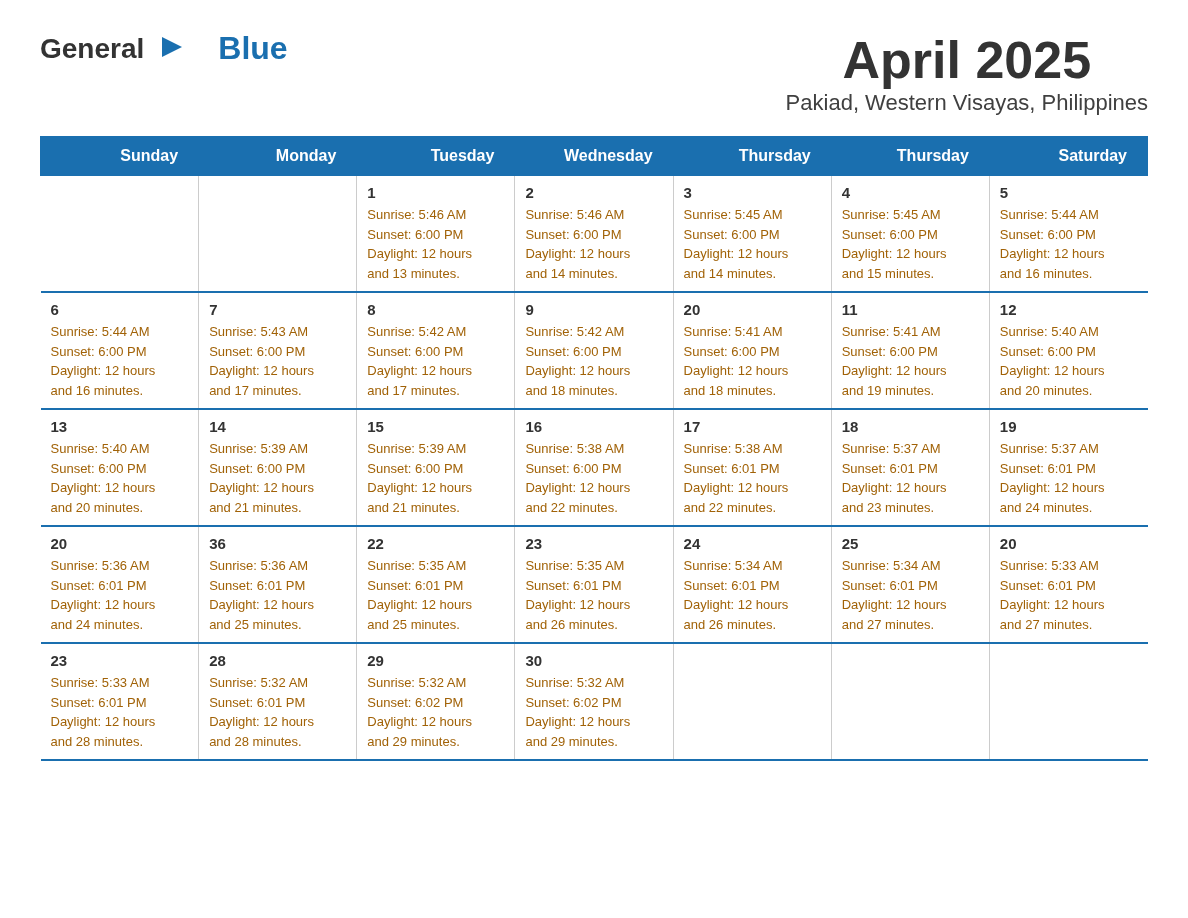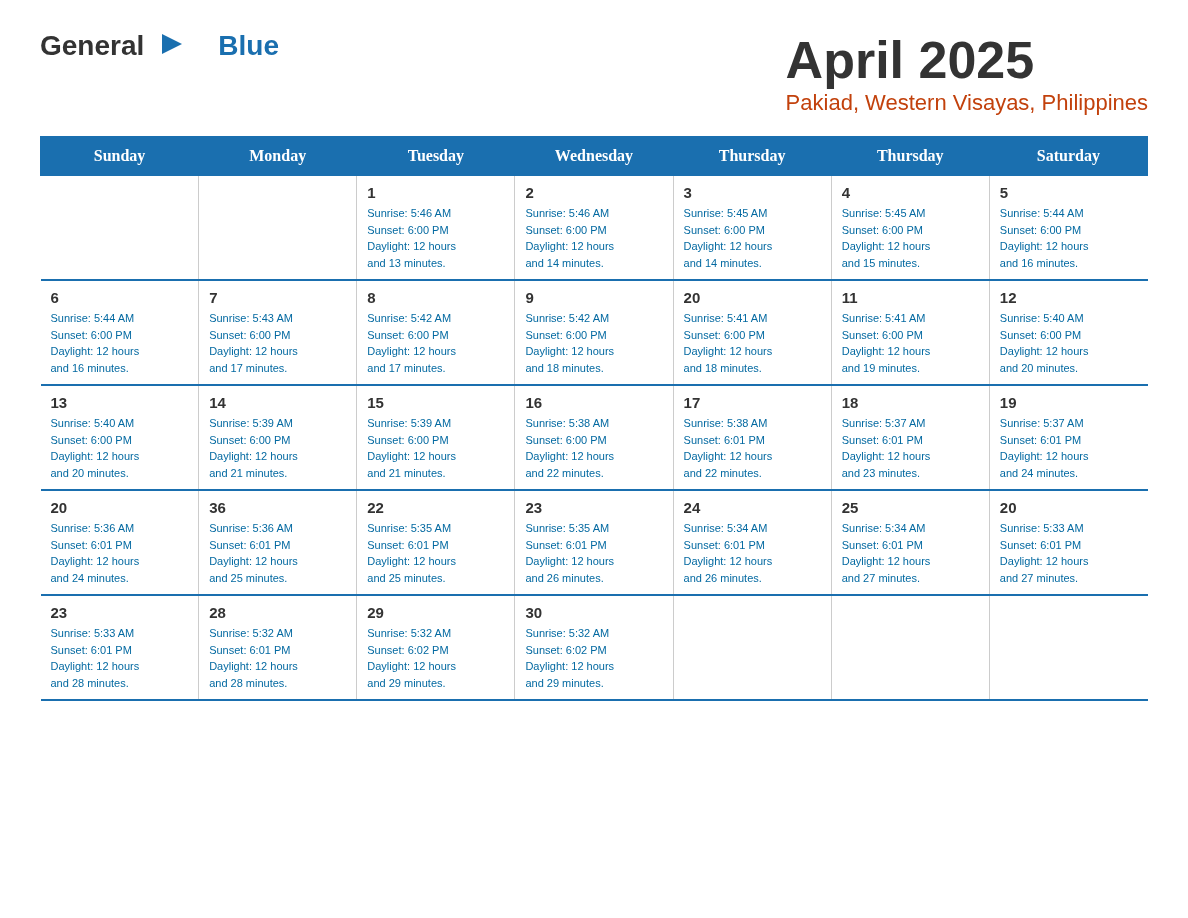--- a/index.html
+++ b/index.html
@@ -20,51 +20,50 @@
       display: flex;
       align-items: center;
       gap: 16px;
     }
     .logo-text-general {
       font-size: 28px;
       font-weight: bold;
       color: #333;
     }
     .logo-text-blue {
-      font-size: 28px;
+      font-size: 32px;
       font-weight: bold;
       color: #1a6faf;
     }
     .title-area {
-      text-align: left;
+      text-align: center;
     }
     .month-title {
       font-size: 52px;
       font-weight: bold;
       color: #333;
     }
     .location-title {
       font-size: 22px;
-      color: #c2410c;
+      color: #404040;
     }
     table {
       width: 100%;
       border-collapse: collapse;
     }
     thead tr {
       background-color: #1a6faf;
     }
     thead th {
       color: #fff;
       font-size: 16px;
       font-weight: bold;
-      padding: 10px 0;
-      text-align: center;
+      padding: 10px 20px;
+      text-align: right;
       border: 1px solid #1a6faf;
-      font-family: Liberation Serif, serif;
     }
     tbody tr {
       border-bottom: 2px solid #1a6faf;
     }
     tbody td {
       vertical-align: top;
       padding: 8px 10px;
       font-size: 13px;
       color: #333;
       border-right: 1px solid #ccc;
@@ -75,22 +74,22 @@
       border-right: none;
     }
     .day-number {
       font-size: 15px;
       font-weight: bold;
       color: #333;
       display: block;
       margin-bottom: 4px;
     }
     .day-info {
-      font-size: 11px;
-      color: #0369a1;
+      font-size: 13px;
+      color: #a16207;
       line-height: 1.5;
     }
     .empty-cell {
       background: #fff;
     }
   </style>
 </head>
 <body>
 
 <div class="header-area">

